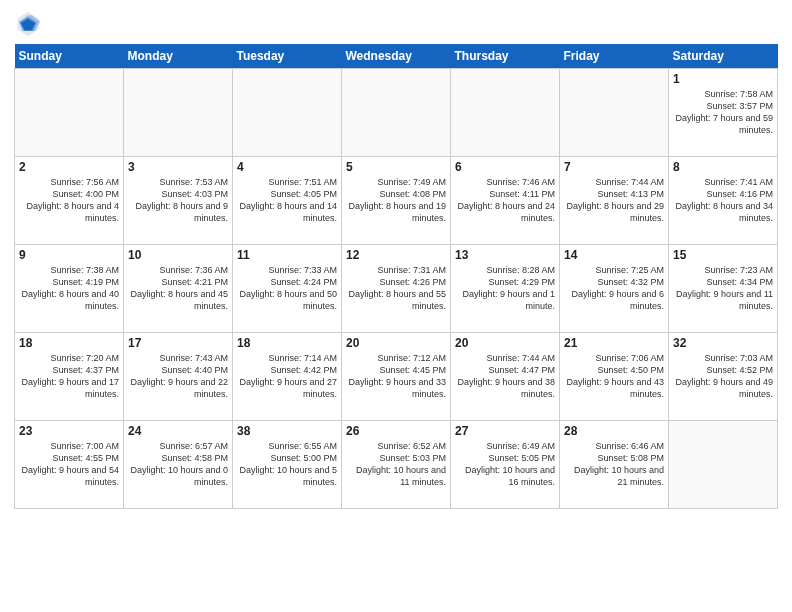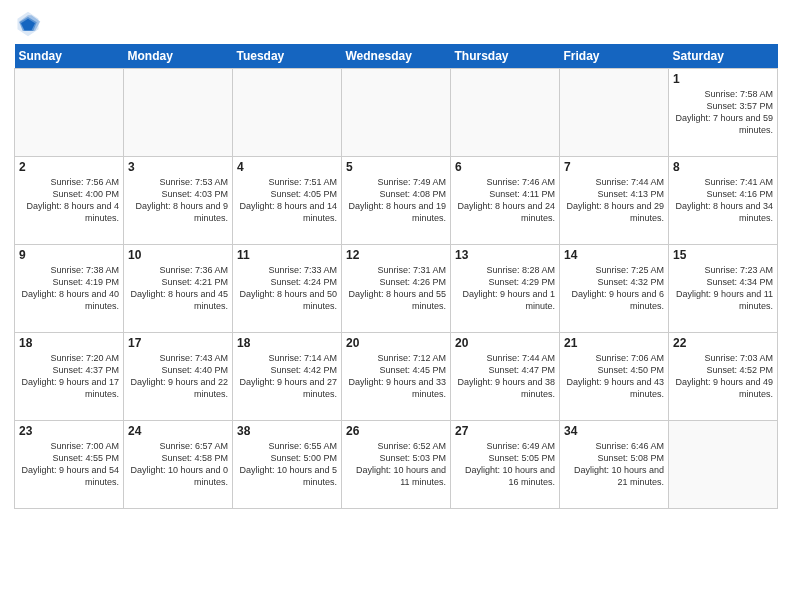--- a/index.html
+++ b/index.html
@@ -255,21 +255,21 @@
 Sunset: 4:47 PM
 Daylight: 9 hours and 38 minutes.</div>
           </td>
           <td>
             <span class="day-number">21</span>
             <div class="day-info">Sunrise: 7:06 AM
 Sunset: 4:50 PM
 Daylight: 9 hours and 43 minutes.</div>
           </td>
           <td>
-            <span class="day-number">22</span>
+            <span class="day-number">32</span>
             <div class="day-info">Sunrise: 7:03 AM
 Sunset: 4:52 PM
 Daylight: 9 hours and 49 minutes.</div>
           </td>
         </tr>
         <tr>
           <td>
             <span class="day-number">23</span>
             <div class="day-info">Sunrise: 7:00 AM
 Sunset: 4:55 PM
@@ -293,21 +293,21 @@
 Sunset: 5:03 PM
 Daylight: 10 hours and 11 minutes.</div>
           </td>
           <td>
             <span class="day-number">27</span>
             <div class="day-info">Sunrise: 6:49 AM
 Sunset: 5:05 PM
 Daylight: 10 hours and 16 minutes.</div>
           </td>
           <td>
-            <span class="day-number">34</span>
+            <span class="day-number">28</span>
             <div class="day-info">Sunrise: 6:46 AM
 Sunset: 5:08 PM
 Daylight: 10 hours and 21 minutes.</div>
           </td>
           <td class="empty"></td>
         </tr>
       </tbody>
   </table>
 </div>
 

